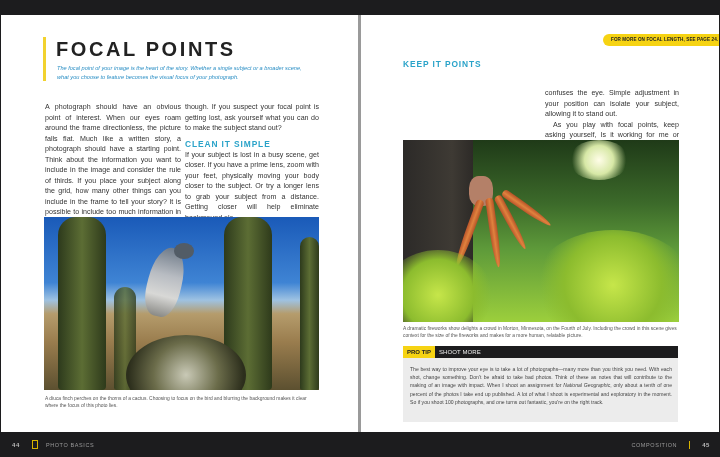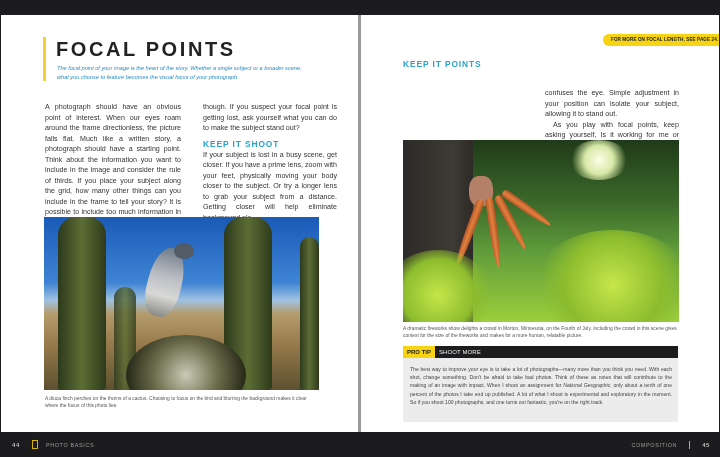--- a/index.html
+++ b/index.html
@@ -20,21 +20,21 @@
   .ng-logo { width: 6px; height: 9px; border: 1.5px solid #d8b400; margin: 0 8px 0 12px; }
   .footer-sep { width: 1px; height: 8px; background: #d8b400; margin: 0 12px; }
 
   
   .title-bar { position: absolute; left: 42px; top: 22px; width: 3px; height: 44px; background: #f2d22e; }
   .title { position: absolute; left: 55px; top: 23px; font-size: 20px; font-weight: bold; letter-spacing: 2.6px; color: #222; }
   .deck { position: absolute; left: 56px; top: 49px; width: 250px; font-size: 5.6px; line-height: 9px; font-style: italic; color: #2a8ec4; }
 
   .body-text { position: absolute; font-size: 7.1px; line-height: 10.5px; color: #333; text-align: justify; }
   .col-l1 { left: 44px; top: 87px; width: 136px; }
-  .col-l2 { left: 202px; top: 87px; width: 134px; }
+  .col-l2 { left: 184px; top: 87px; width: 134px; }
   .col-r1 { left: 42px; top: 39px; width: 134px; }
   .col-r2 { left: 184px; top: 39px; width: 134px; margin-top: 34px; }
   .body-text p { margin: 0; }
   .body-text p.indent { text-indent: 8px; }
   .subhead { font-size: 8.4px; font-weight: bold; color: #2aa3c9; letter-spacing: 0.9px; margin: 5px 0 0; line-height: 11px; }
 
   .photo { position: absolute; overflow: hidden; }
   .photo-bird { left: 43px; top: 202px; width: 275px; height: 173px;
     background: linear-gradient(180deg, #1a5ab8 0%, #3f84d4 38%, #9ec2e2 48%, #b59c6c 56%, #9a7d4e 72%, #5c5030 100%); }
   .cactus { position: absolute; border-radius: 18px 18px 4px 4px;
@@ -86,21 +86,21 @@
 <div class="page page-left">
   <div class="title-bar"></div>
   <h1 class="title">FOCAL POINTS</h1>
   <p class="deck">The focal point of your image is the heart of the story. Whether a single subject or a broader scene, what you choose to feature becomes the visual focus of your photograph.</p>
 
   <div class="body-text col-l1">
     <p>A photograph should have an obvious point of interest. When our eyes roam around the frame directionless, the picture falls flat. Much like a written story, a photograph should have a starting point. Think about the information you want to include in the image and consider the rule of thirds. If you place your subject along the grid, how many other things can you include in the frame to tell your story? It is possible to include too much information in your photograph,</p>
   </div>
   <div class="body-text col-l2">
     <p>though. If you suspect your focal point is getting lost, ask yourself what you can do to make the subject stand out?</p>
-    <h2 class="subhead">KEEP IT SHOOT</h2>
+    <h2 class="subhead">CLEAN IT SIMPLE</h2>
     <p>If your subject is lost in a busy scene, get closer. If you have a prime lens, zoom with your feet, physically moving your body closer to the subject. Or try a longer lens to grab your subject from a distance. Getting closer will help eliminate background ele-</p>
   </div>
 
   <div class="photo photo-bird">
     <div class="cactus c4"></div>
     <div class="cactus c1"></div>
     <div class="cactus c2"></div>
     <div class="cactus c3"></div>
     <div class="bird-body"></div>
     <div class="bird-head"></div>

